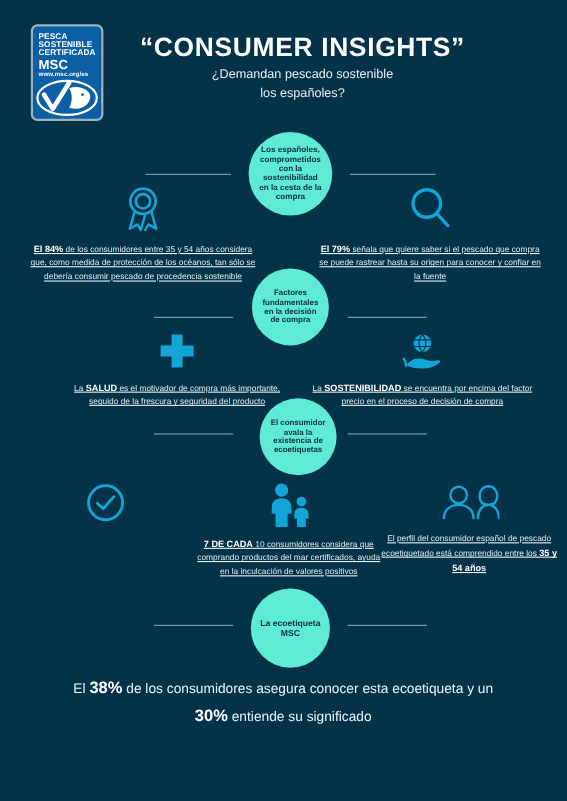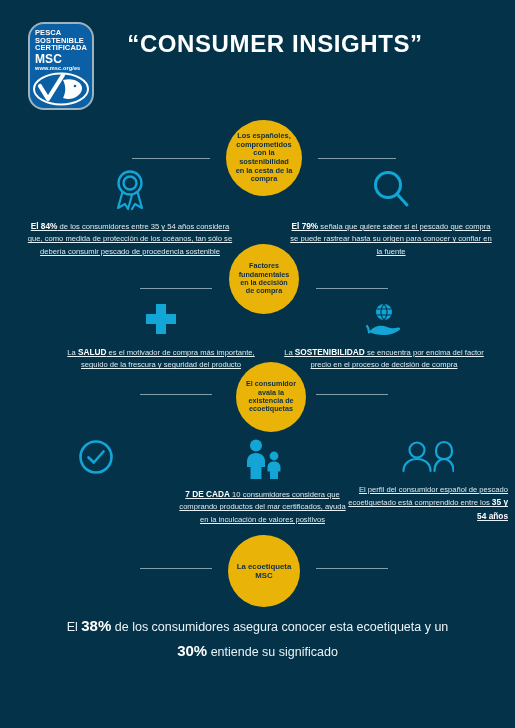--- a/index.html
+++ b/index.html
@@ -9,21 +9,21 @@
     font-family:"Liberation Sans", sans-serif;
     color:#e9f2f6;
     overflow:hidden;
     position:relative;
   }
   .stage{position:absolute;inset:0;width:515px;height:728px;}
 
   
   .logo{
     position:absolute;left:28px;top:22px;width:62px;height:84px;
-    background:#0b5fa5;border:2px solid #9fb3bf;border-radius:16px;
+    background:#0b5fa5;border:2px solid #9fb3bf;border-radius:6px;
     overflow:hidden;
   }
   .logo .lg-txt{
     padding:5px 0 0 5px;line-height:1.02;
     font-weight:bold;font-size:7.5px;letter-spacing:.1px;color:#ffffff;
   }
   .logo .lg-msc{font-size:12px;font-weight:bold;line-height:1.05;margin-top:1px;}
   .logo .lg-url{font-size:5.6px;font-weight:bold;letter-spacing:.1px;}
   .logo .lg-fish{position:absolute;left:0;bottom:0;width:62px;height:38px;}
 
@@ -31,21 +31,21 @@
     position:absolute;left:100px;top:30px;width:350px;text-align:center;
     font-size:24px;font-weight:bold;letter-spacing:.6px;color:#ffffff;
   }
   .subtitle{
     position:absolute;left:100px;top:60px;width:350px;text-align:center;
     font-size:11.5px;line-height:1.5;color:#e4eef3;
   }
 
   
   .node{
-    position:absolute;border-radius:50%;background:#eab308;color:#0d2f47;
+    position:absolute;border-radius:50%;background:#5eead4;color:#0d2f47;
     display:flex;align-items:center;justify-content:center;text-align:center;
     font-weight:bold;line-height:1.16;
     box-shadow:0 0 0 0 rgba(0,0,0,0);
   }
   .node span{display:block;padding:0 8px;}
 
   .line{position:absolute;height:1px;background:#b9c9d2;opacity:.72;}
 
   
   .blk{position:absolute;text-align:center;text-decoration:underline;}
@@ -77,20 +77,24 @@
     </div>
     <svg class="lg-fish" viewBox="0 0 62 38">
       <ellipse cx="31" cy="19" rx="27" ry="15.5" fill="none" stroke="#ffffff" stroke-width="2"></ellipse>
       <path d="M10 16 L18 29 L33 5" fill="none" stroke="#ffffff" stroke-width="4.2" stroke-linecap="round" stroke-linejoin="round"></path>
       <path d="M33 10 C44 7 53 13 52 19 C51 26 42 31 33 28 C36 22 36 16 33 10 Z" fill="#ffffff"></path>
       <circle cx="45" cy="16" r="1.3" fill="#0b5fa5"></circle>
     </svg>
   </div>
 
   <div class="title">“CONSUMER INSIGHTS”</div>
+  <div class="subtitle">
+    <div>¿Demandan pescado sostenible</div>
+    <div>los españoles?</div>
+  </div>
 
   <div class="line" style="left:132px;top:158px;width:78px;"></div>
   <div class="line" style="left:318px;top:158px;width:78px;"></div>
   <div class="node" style="left:226px;top:120px;width:76px;height:76px;font-size:7.4px;">
     <span>Los españoles, comprometidos con la sostenibilidad en la cesta de la compra</span>
   </div>
 
   <div class="blk" style="left:24px;top:168px;width:212px;">
     <svg class="ico" width="44" height="44" viewBox="0 0 44 44">
       <circle cx="22" cy="15" r="11.5" fill="none" stroke="#13a5d6" stroke-width="2.4"></circle>
@@ -148,21 +152,21 @@
   <div class="blk" style="left:179px;top:438px;width:167px;">
     <svg class="ico" width="46" height="42" viewBox="0 0 46 42">
       <circle cx="16" cy="7.5" r="6" fill="#13a5d6"></circle>
       <path d="M16 15 C22 15 25 18.5 25 24 L25 29 L21.5 29 L21.5 41 L10.5 41 L10.5 29 L7 29 L7 24 C7 18.5 10 15 16 15 Z" fill="#13a5d6"></path>
       <circle cx="34" cy="18" r="4.4" fill="#13a5d6"></circle>
       <path d="M34 23.5 C38.4 23.5 40.5 26 40.5 30 L40.5 33.5 L38 33.5 L38 41 L30 41 L30 33.5 L27.5 33.5 L27.5 30 C27.5 26 29.6 23.5 34 23.5 Z" fill="#13a5d6"></path>
     </svg>
     <p><b>7 DE CADA</b><span> 10 consumidores considera que comprando productos del mar certificados, ayuda en la inculcación de valores positivos</span></p>
   </div>
 
-  <div class="blk" style="left:345px;top:438px;width:163px;text-align:right;">
+  <div class="blk" style="left:345px;top:438px;width:163px;">
     <svg class="ico" width="54" height="38" viewBox="0 0 54 38">
       <circle cx="17" cy="12" r="7.5" fill="none" stroke="#13a5d6" stroke-width="2.2"></circle>
       <path d="M3.5 33 C3.5 25.5 9.5 21 17 21 C24.5 21 30.5 25.5 30.5 33" fill="none" stroke="#13a5d6" stroke-width="2.2" stroke-linecap="round"></path>
       <path d="M36 13 C36 7.8 39.4 4 44 4 C48.6 4 52 7.8 52 13 C52 18 49.6 21 44 21 C38.4 21 36 18 36 13 Z" fill="none" stroke="#13a5d6" stroke-width="2.2"></path>
       <path d="M34.5 33 C34.5 25.5 39 21 44 21 C49 21 53.5 25.5 53.5 33" fill="none" stroke="#13a5d6" stroke-width="2.2" stroke-linecap="round"></path>
     </svg>
     <p><span>El perfil del consumidor español de pescado ecoetiquetado está comprendido entre los </span><b>35 y 54 años</b></p>
   </div>
 
   <div class="line" style="left:140px;top:568px;width:72px;"></div>

